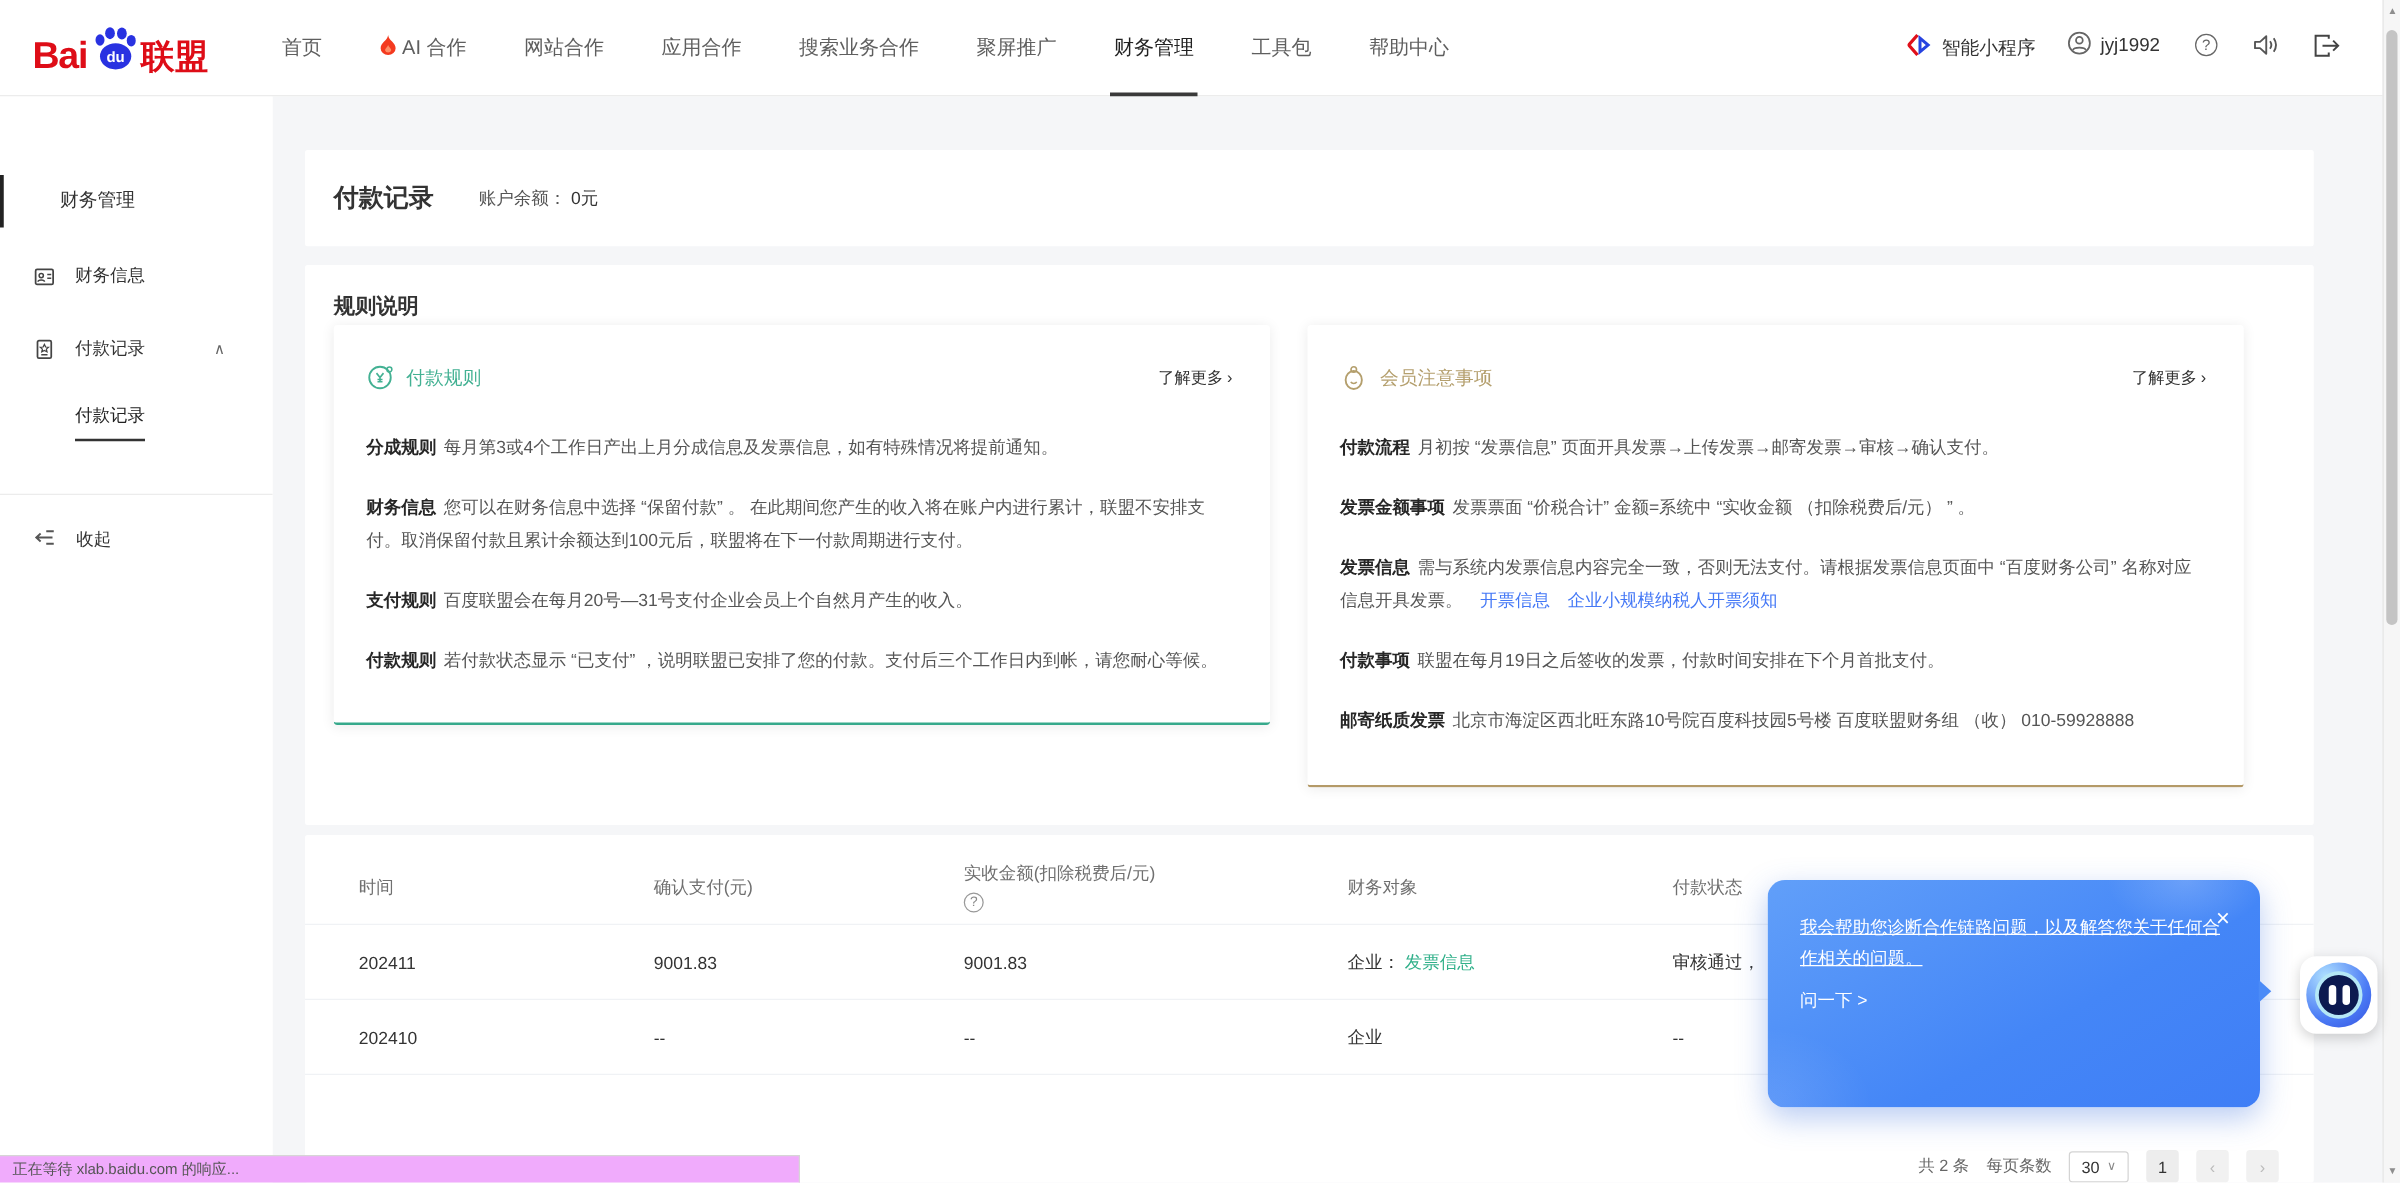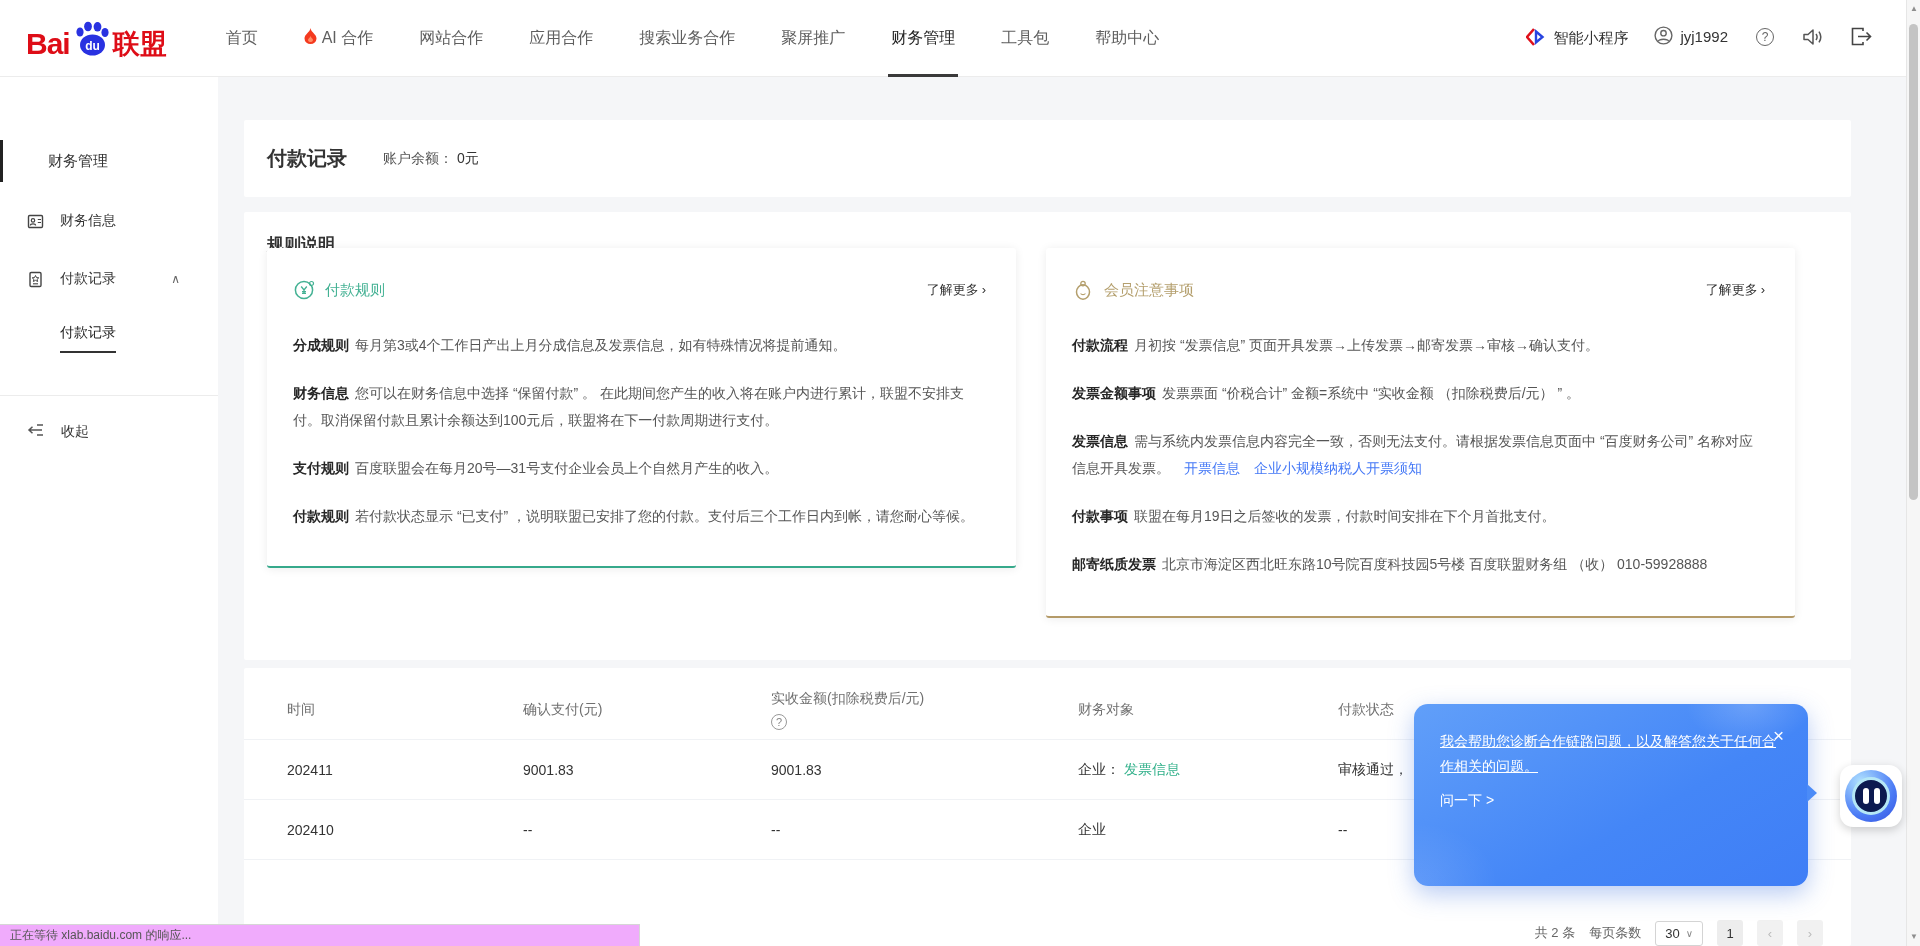--- a/index.html
+++ b/index.html
@@ -43,21 +43,21 @@
   
   .main { position:absolute; left:218px; top:77px; width:1702px; height:869px; background:#f5f6f8; }
   .card { position:absolute; left:26px; width:1607px; background:#fff; border-radius:2px; }
   .card-title { top:43px; height:77px; display:flex; align-items:center; padding-left:23px; }
   .page-title { font-size:20px; font-weight:bold; color:#333; }
   .balance { margin-left:36px; font-size:14px; color:#555; }
   .balance b { color:#333; font-weight:normal; }
 
   .card-rules { top:135px; height:448px; }
   .rules-title { padding:21px 0 0 23px; font-size:17px; font-weight:bold; color:#333; }
-  .subcard { position:absolute; top:36px; width:749px; background:#fff; border-radius:3px;
+  .subcard { position:absolute; top:48px; width:749px; background:#fff; border-radius:3px;
     box-shadow:0 1px 10px rgba(0,0,0,.08); padding:30px 30px 0 26px; }
   .subcard.green { left:23px; height:320px; border-bottom:2px solid #36a98b; }
   .subcard.gold  { left:802px; height:370px; border-bottom:2px solid #b49a68; }
   .subcard-head { display:flex; align-items:center; height:24px; margin-bottom:30px; }
   .subcard-head .cicon { width:22px; height:22px; margin-right:10px; }
   .subcard-name { font-size:15px; }
   .green .subcard-name { color:#43b193; }
   .gold  .subcard-name { color:#b49f6d; }
   .more-link { margin-left:auto; font-size:13px; color:#333; cursor:pointer; }
   .more-link .gt { font-size:13px; margin-left:3px; }

